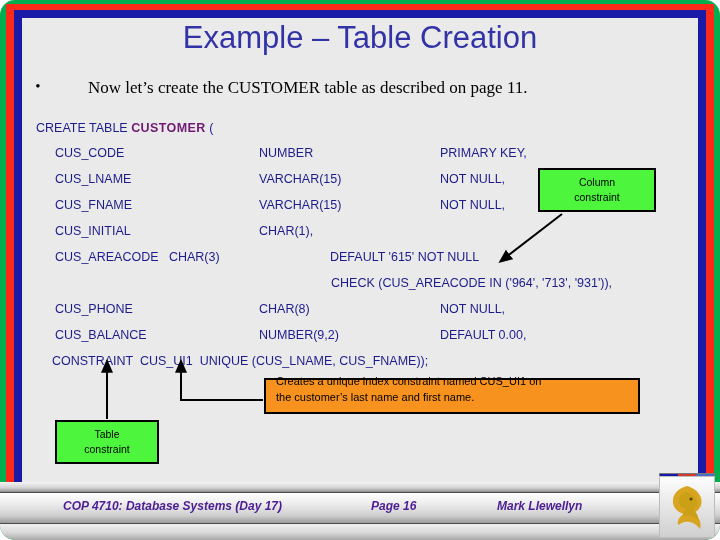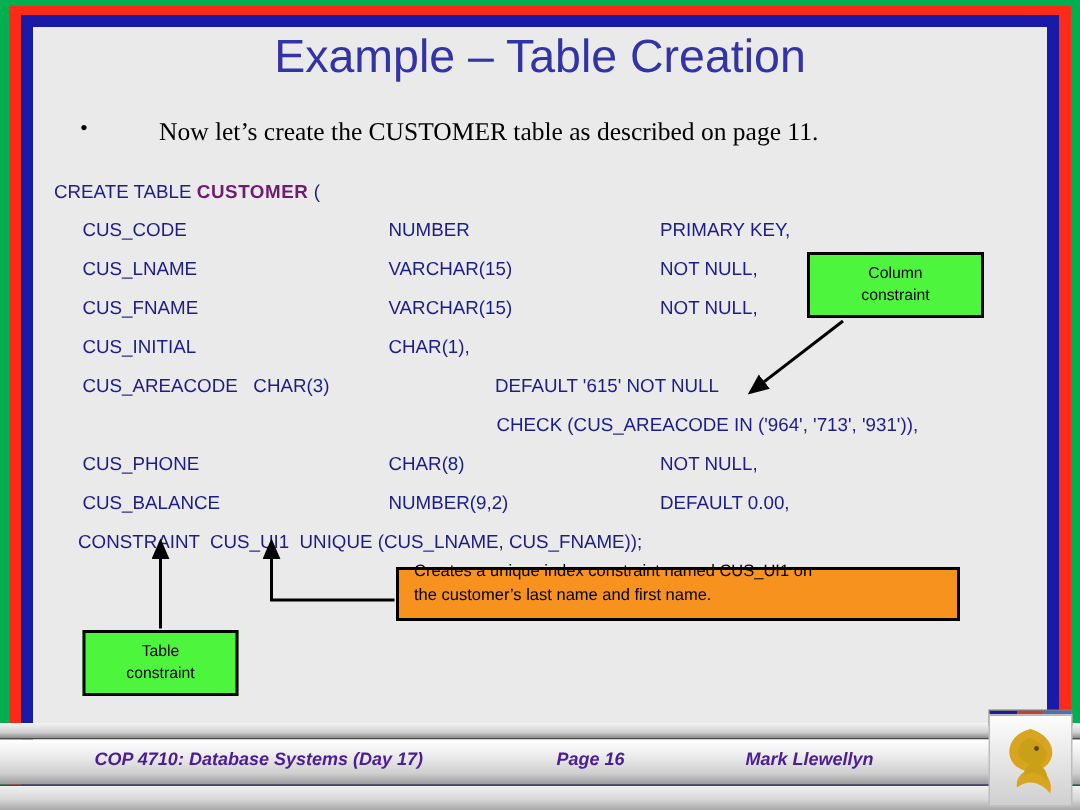--- a/index.html
+++ b/index.html
@@ -9,20 +9,21 @@
     background: #ffffff;
     font-family: "Liberation Sans", sans-serif;
   }
 
   #slide {
     position: relative;
     width: 720px; height: 540px;
     box-sizing: border-box;
     background: #00b050;            
     overflow: hidden;
+    border-radius: 15px;
   }
   
   #frame-red {
     position: absolute;
     left: 6px; top: 4px; right: 6px; bottom: 4px;
     background: #ff2a17;
   }
   
   #frame-navy {
     position: absolute;
@@ -49,21 +50,20 @@
   }
 
   
   #bullet-row {
     position: absolute;
     left: 8px; top: 60px; width: 668px;
     font-family: "Liberation Serif", serif;
     font-size: 17px;
     color: #000000;
     white-space: nowrap;
-    margin-left: 18px;
   }
   #bullet-marker {
     display: inline-block;
     width: 16px;
     text-align: center;
     font-size: 15px;
     vertical-align: top;
   }
   #bullet-text { display: inline-block; margin-left: 42px; }
 

